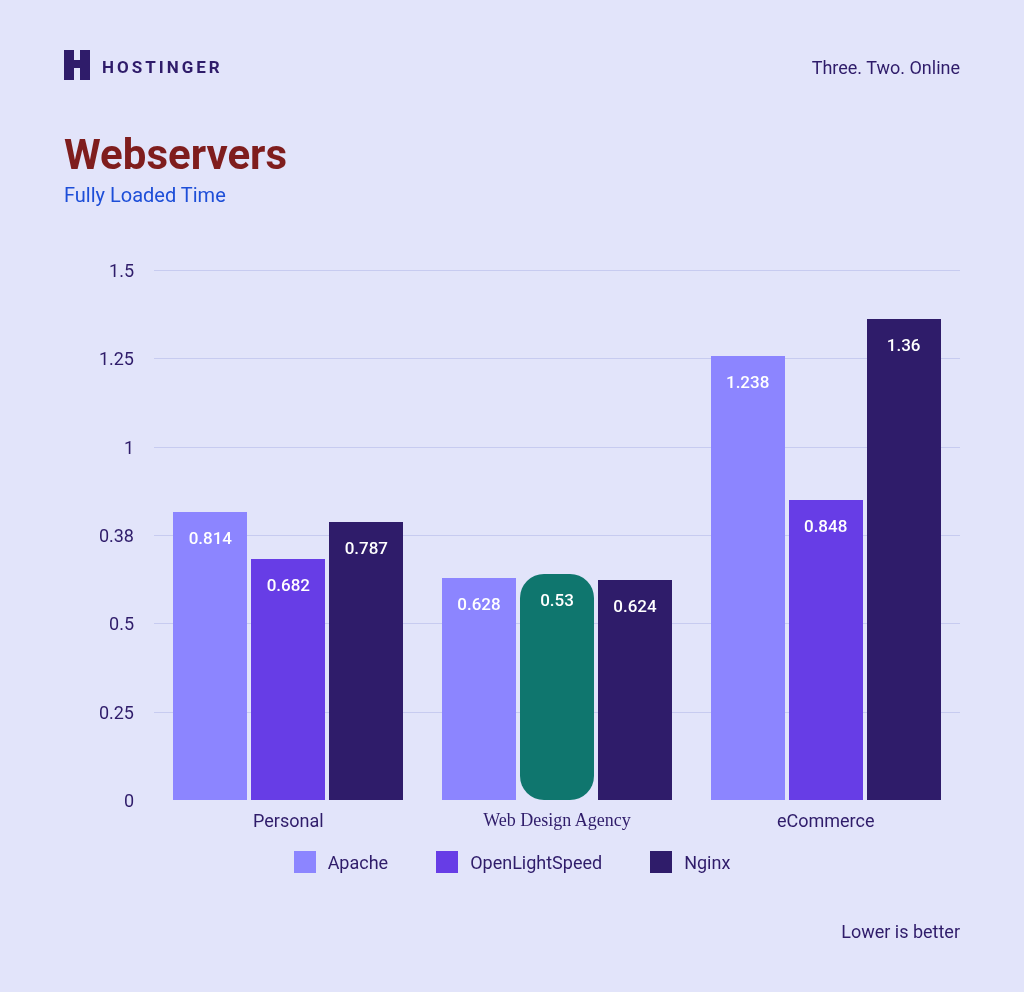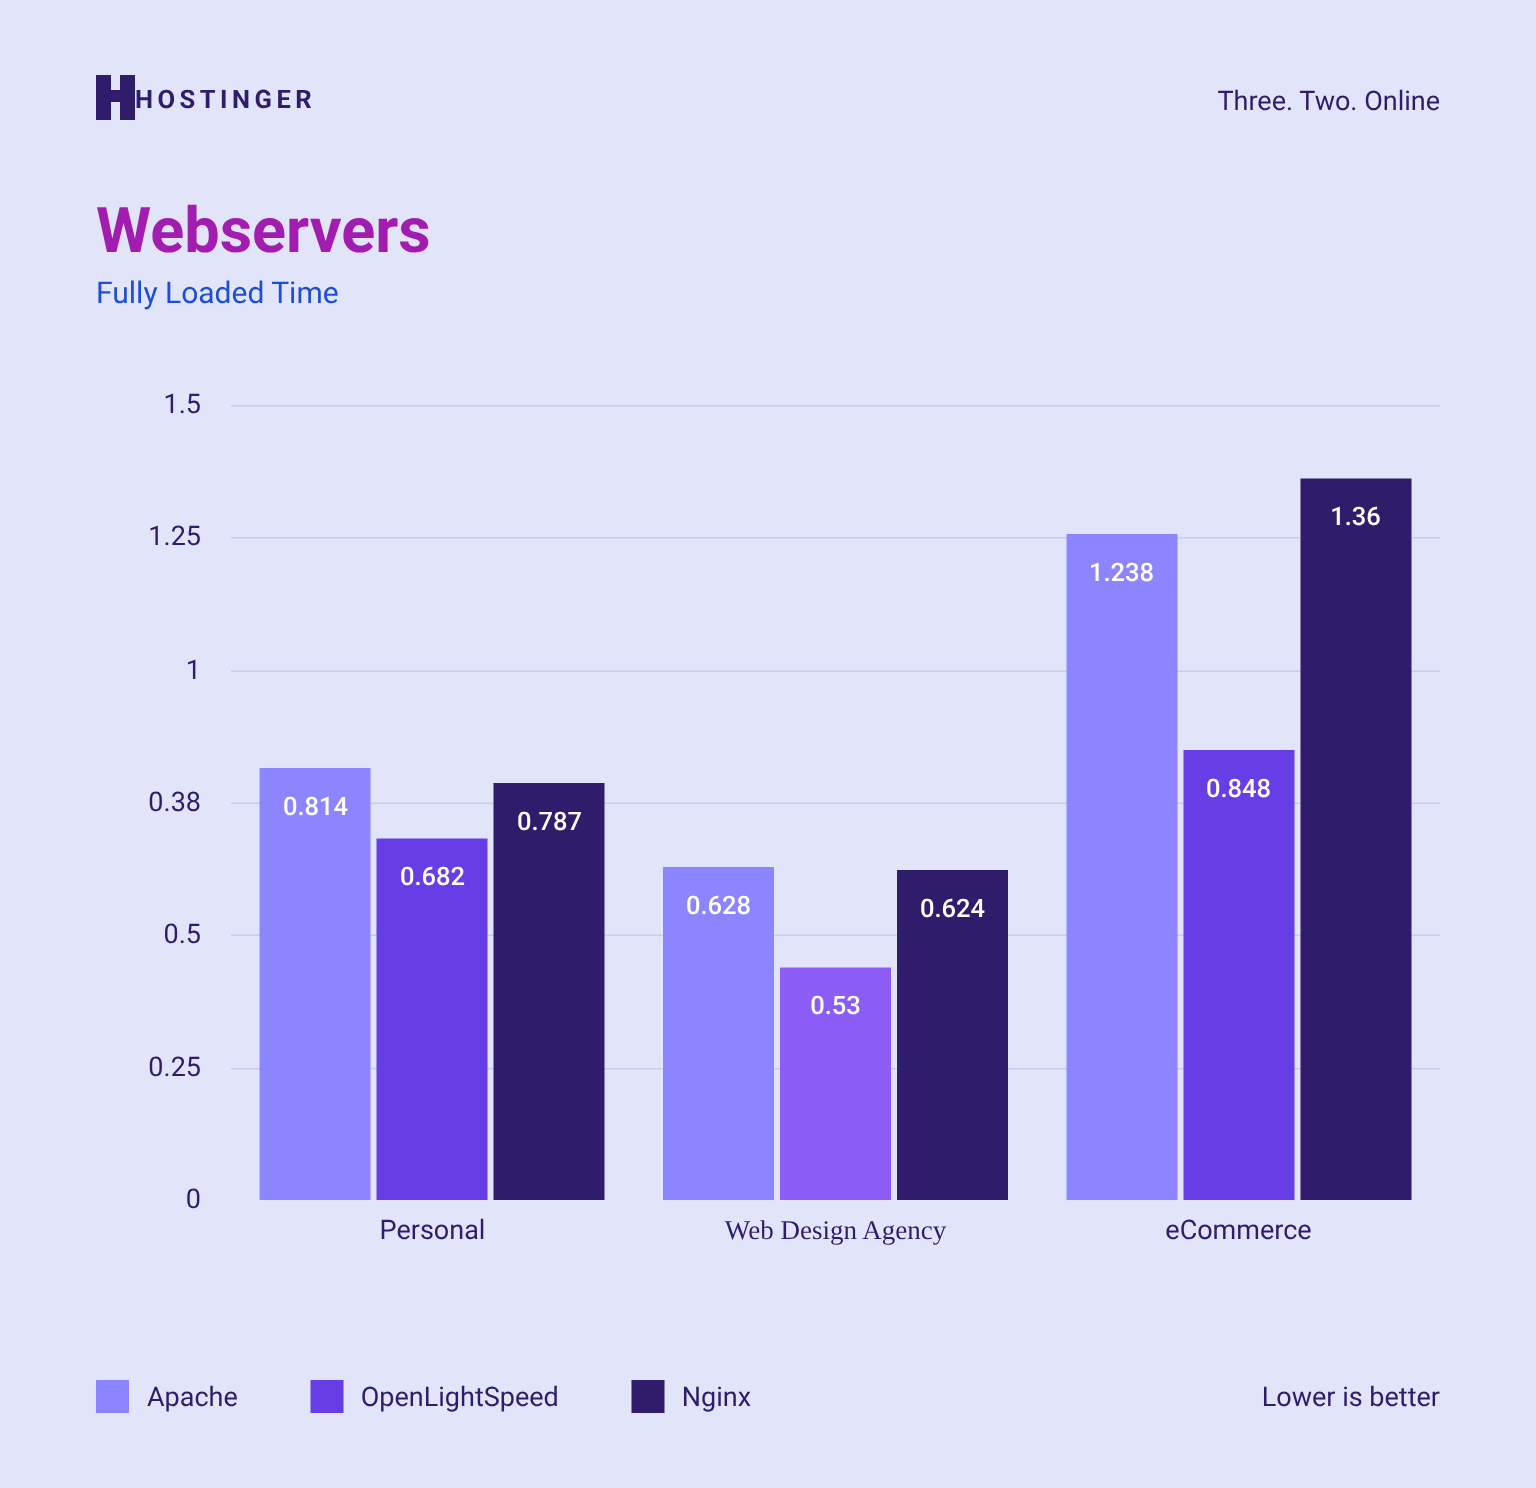--- a/index.html
+++ b/index.html
@@ -15,40 +15,41 @@
     top: 50px;
     left: 64px;
     right: 64px;
     display: flex;
     justify-content: space-between;
     align-items: center;
   }
   .logo-wrap {
     display: flex;
     align-items: center;
+    gap: 12px;
   }
   .logo-text {
     font-weight: 700;
     letter-spacing: 3px;
     font-size: 17px;
     color: #2F1C6A;
   }
   .tagline {
     font-size: 18px;
     color: #2F1C6A;
   }
   .title-block {
     position: absolute;
     top: 130px;
     left: 64px;
   }
   .title {
     font-size: 42px;
     font-weight: 700;
-    color: #a21caf;
+    color: #7f1d1d;
     margin-bottom: 4px;
   }
   .subtitle {
     font-size: 20px;
     color: #1d4ed8;
   }
   .chart {
     position: absolute;
     top: 270px;
     left: 64px;
@@ -108,23 +109,24 @@
     text-align: center;
     transform: translateX(-50%);
   }
   .legend {
     position: absolute;
     left: 64px;
     right: 64px;
     bottom: 50px;
     display: flex;
     align-items: center;
-    gap: 19px;
-    font-size: 18px;
-    color: #2F1C6A;
+    gap: 48px;
+    font-size: 18px;
+    color: #2F1C6A;
+    flex-direction: column;
   }
   .legend-item {
     display: flex;
     align-items: center;
     gap: 12px;
   }
   .swatch {
     width: 22px;
     height: 22px;
   }
@@ -189,21 +191,21 @@
           <div class="bar-label">0.682</div>
         </div>
         <div class="bar" style="height: 278.073px; background: rgb(47, 28, 106);">
           <div class="bar-label">0.787</div>
         </div>
       </div>
       <div class="group" style="left: 288px; width: 230px;">
         <div class="bar" style="height: 221.893px; background: rgb(140, 133, 255);">
           <div class="bar-label">0.628</div>
         </div>
-        <div class="bar" style="height: 155px; background: #8b5cf6;">
+        <div class="bar" style="height: 226px; background: #0f766e; border-radius: 24px;">
           <div class="bar-label">0.53</div>
         </div>
         <div class="bar" style="height: 220.48px; background: rgb(47, 28, 106);">
           <div class="bar-label">0.624</div>
         </div>
       </div>
       <div class="group" style="left: 556.667px; width: 230px;">
         <div class="bar" style="height: 444px; background: rgb(140, 133, 255);">
           <div class="bar-label">1.238</div>
         </div>

